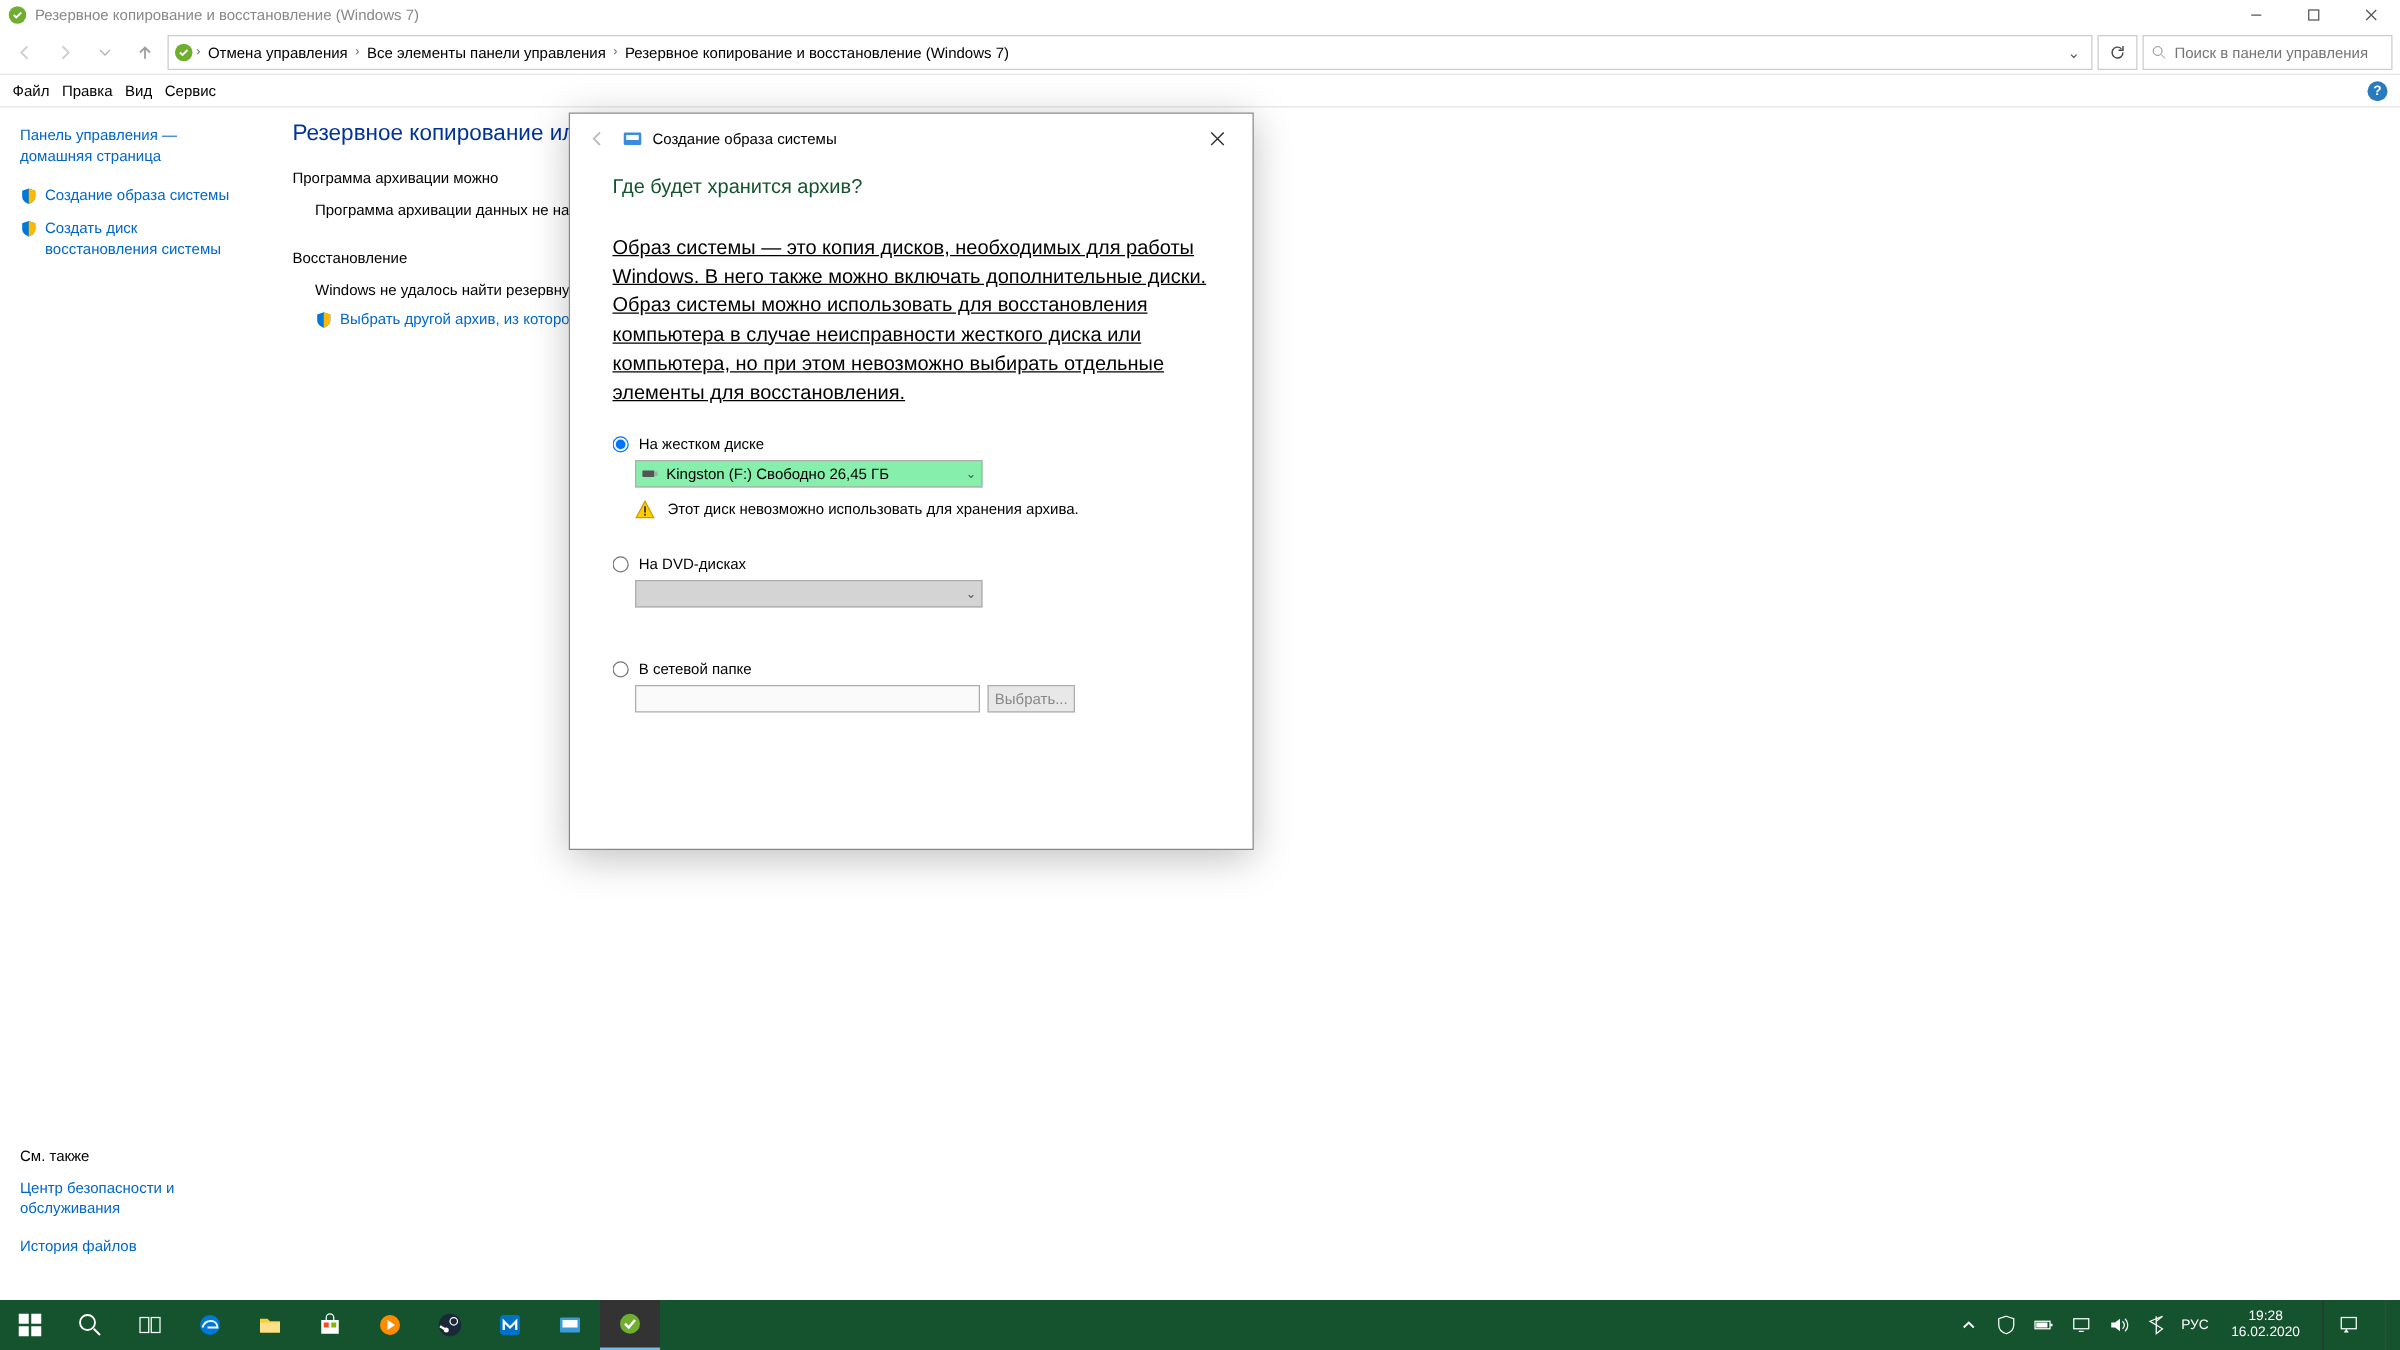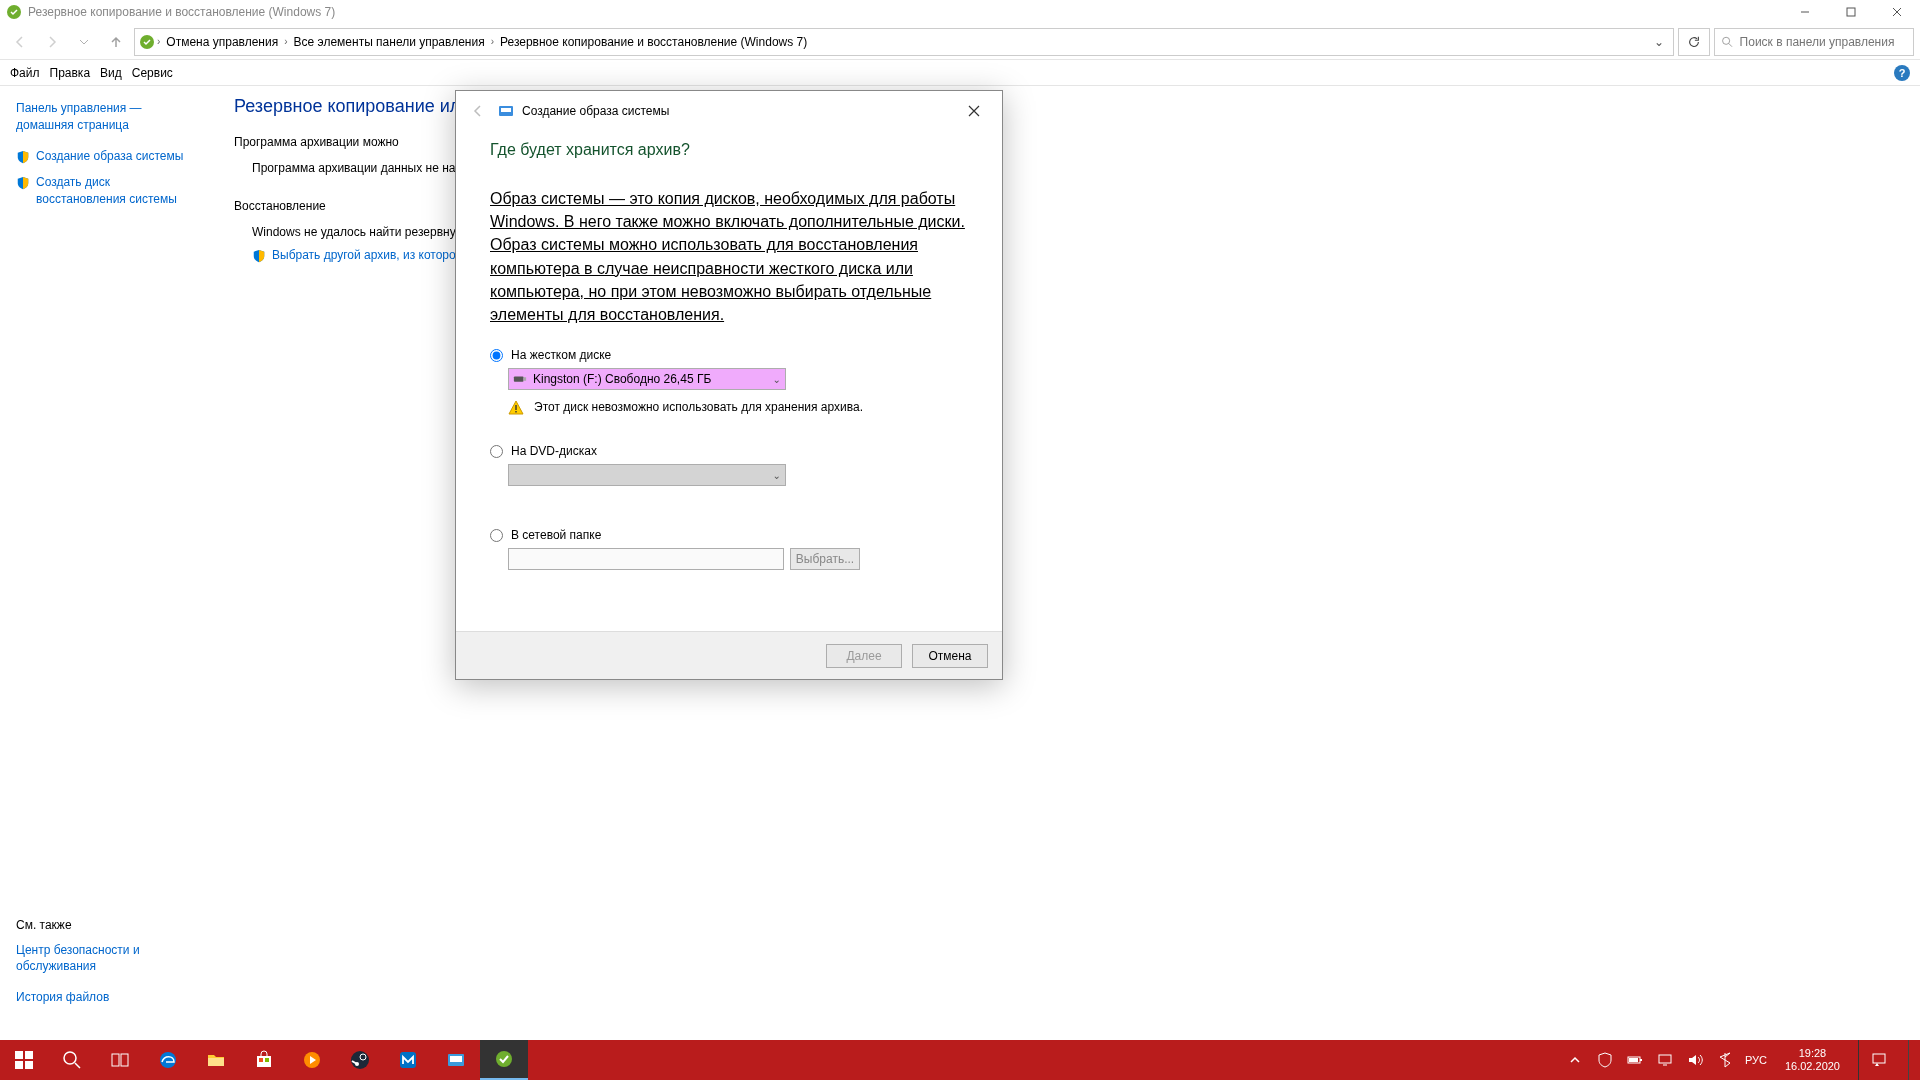--- a/index.html
+++ b/index.html
@@ -42,34 +42,34 @@
   .dlg-back { width:24px; height:24px; display:flex; align-items:center; justify-content:center; color:#777; }
   .dlg-back svg { opacity:.35; }
   .dlg-icon { width:16px; height:16px; }
   .dlg-title { flex:1; font-size:12px; color:#000; }
   .dlg-close { width:40px; height:30px; display:flex; align-items:center; justify-content:center; }
   .dlg-body { flex:1; padding: 10px 34px; overflow:hidden; }
   .dlg-heading { font-size:16px; color:#14532d; margin-bottom:28px; font-weight:400; }
   .dlg-desc { font-size:16px; color:#000; line-height:1.45; margin-bottom:22px;text-decoration:underline; }
   .option { display:flex; align-items:center; gap:8px; font-size:12px; margin-bottom:6px; }
   .option input[type=radio] { width:13px; height:13px; }
-  .combo { margin-left:18px; width:278px; height:22px; border:1px solid #adadad; background:#f0abfc; display:flex; align-items:center; padding:0 4px; gap:6px; font-size:12px; position:relative; }
+  .combo { margin-left:18px; width:278px; height:22px; border:1px solid #adadad; background:#86efac; display:flex; align-items:center; padding:0 4px; gap:6px; font-size:12px; position:relative; }
   .combo.disabled { background:#d4d4d4; color:#888; }
   .combo .chev { position:absolute; right:4px; font-size:10px; color:#555; }
   .usb-ico { width:14px; height:14px; }
   .warn-row { margin-left:18px; display:flex; align-items:flex-start; gap:10px; margin-top:10px; font-size:12px;}
   .warn-ico { width:16px; height:16px; flex:none; }
   .network-row { margin-left:18px; display:flex; gap:6px; margin-top:6px; }
   .network-row input[type=text] { width:276px; height:22px; border:1px solid #adadad; padding:0 4px; font-size:12px; }
   .browse-btn { width:70px; height:22px; background:#e8e8e8; border:1px solid #adadad; font-size:12px; color:#888; }
   .dlg-footer { height:48px; border-top:1px solid #ddd; background:#f0f0f0; display:flex; align-items:center; justify-content:flex-end; gap:10px; padding: 0 14px; }
   .dlg-btn { width:76px; height:24px; border:1px solid #adadad; background:#e9e9e9; font-size:12px; }
   .dlg-btn.disabled { color:#9a9a9a; }
   
-  .taskbar { position:absolute; left:0; bottom:0; width:100%; height:40px; background:#b91c1c; display:flex; align-items:center; color:#fff; }
+  .taskbar { position:absolute; left:0; bottom:0; width:100%; height:40px; background:#14532d; display:flex; align-items:center; color:#fff; }
   .tb-slot { width:48px; height:40px; display:flex; align-items:center; justify-content:center; }
   .tb-slot svg { width:20px; height:20px; }
   .tb-slot.active { background: #333; border-bottom: 2px solid #76b9ed; }
   .tray { margin-left:auto; display:flex; align-items:center; gap:10px; padding-right:6px; }
   .tray-ico { display:flex; align-items:center; justify-content:center; width:20px; height:40px; }
   .tray svg { width:16px; height:16px; }
   .clock { text-align:center; font-size:11px; line-height:1.2; padding: 0 8px; }
   .notif { width:40px; height:40px; display:flex; align-items:center; justify-content:center; border-left:1px solid #333; }
   .show-desktop { width:6px; height:40px; border-left:1px solid #444; }
 </style>
@@ -254,24 +254,20 @@
       <div style="height:42px"></div>
       <label class="option">
         <input type="radio" name="loc" style="">
         <span>В сетевой папке</span>
       </label>
       <div class="network-row">
         <input type="text" disabled="" style="">
         <button class="browse-btn" disabled="">Выбрать...</button>
       </div>
     </div>
-    <div class="dlg-footer">
-      <button class="dlg-btn disabled" disabled="">Далее</button>
-      <button class="dlg-btn">Отмена</button>
-    </div>
   </div>
 </div>
 
 <div class="taskbar">
   <div class="tb-slot">
       <svg viewBox="0 0 20 20">
         <rect x="1" y="1" width="8" height="8" fill="#fff"></rect>
         <rect x="11" y="1" width="8" height="8" fill="#fff"></rect>
         <rect x="1" y="11" width="8" height="8" fill="#fff"></rect>
         <rect x="11" y="11" width="8" height="8" fill="#fff"></rect>

